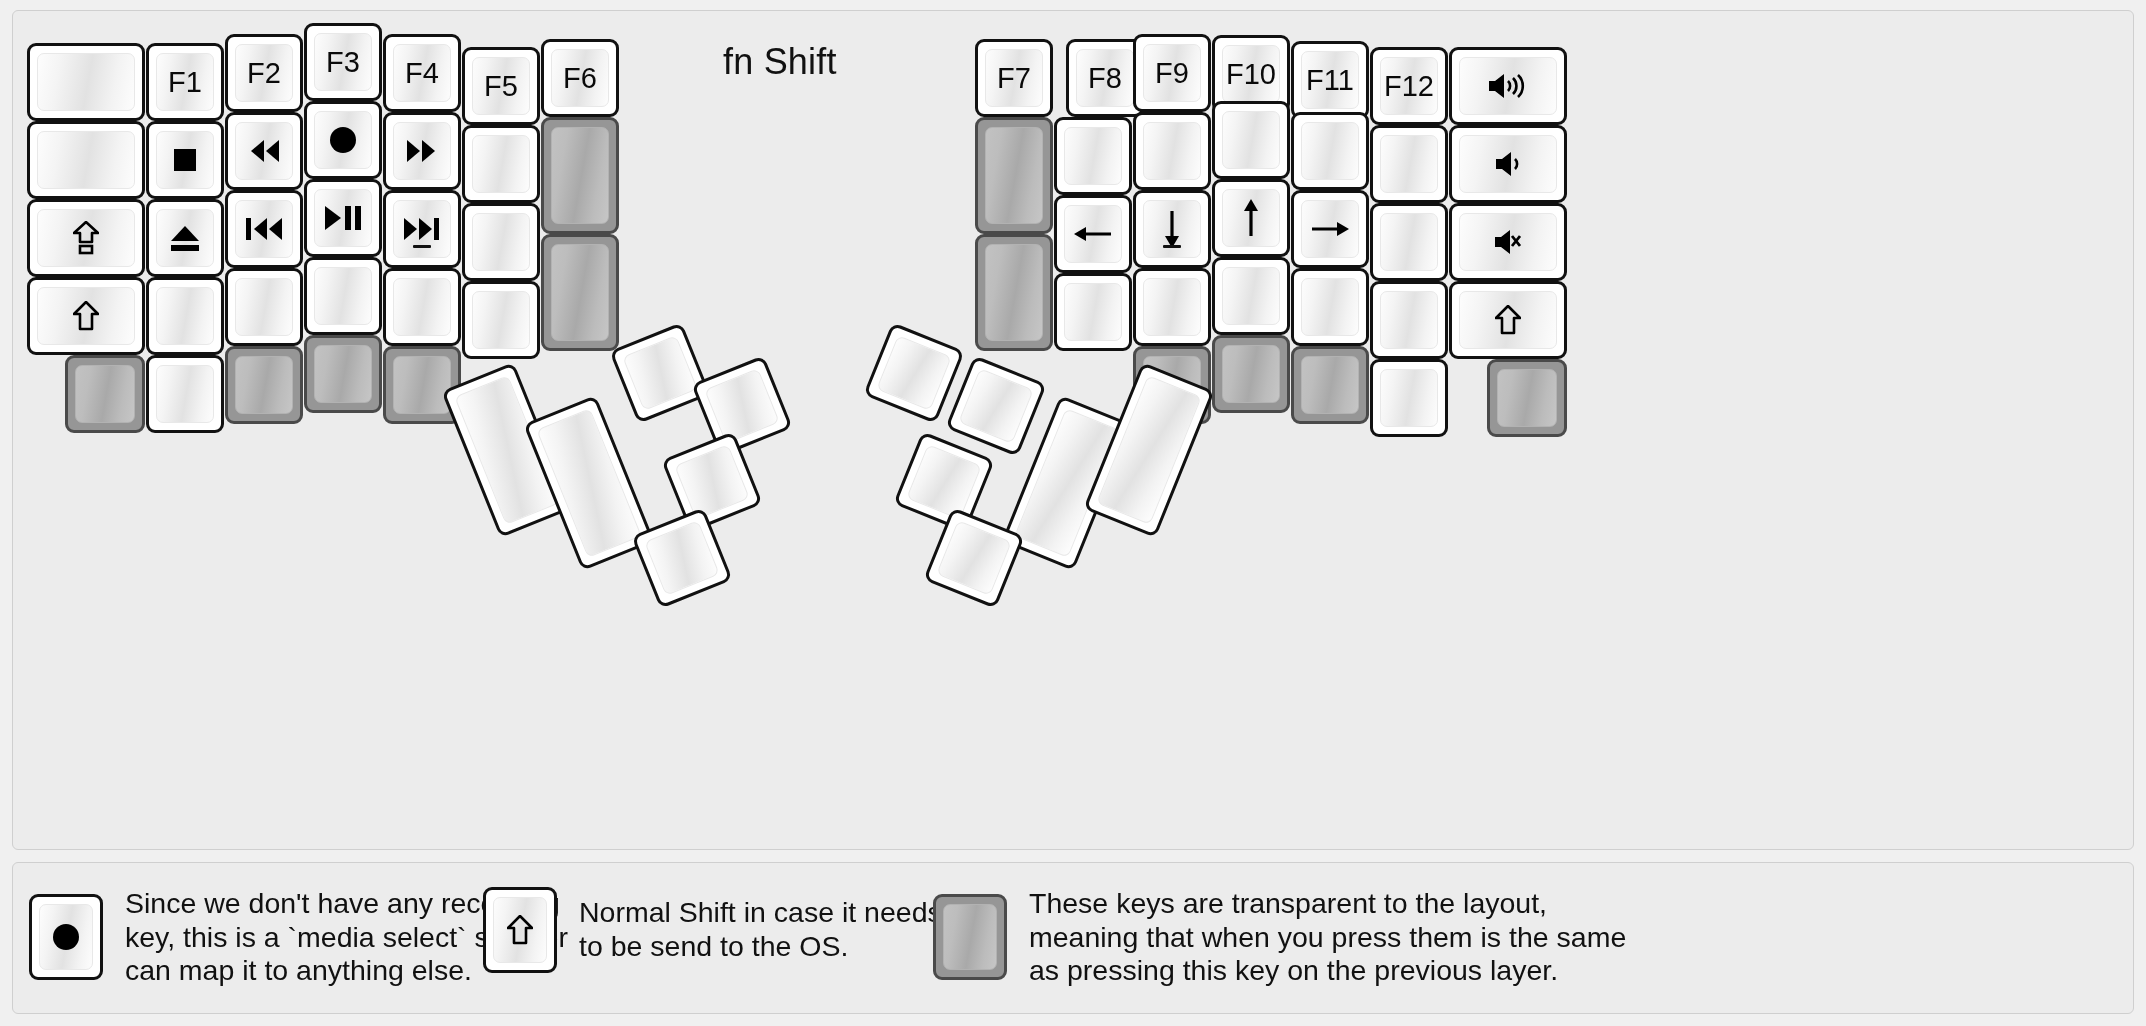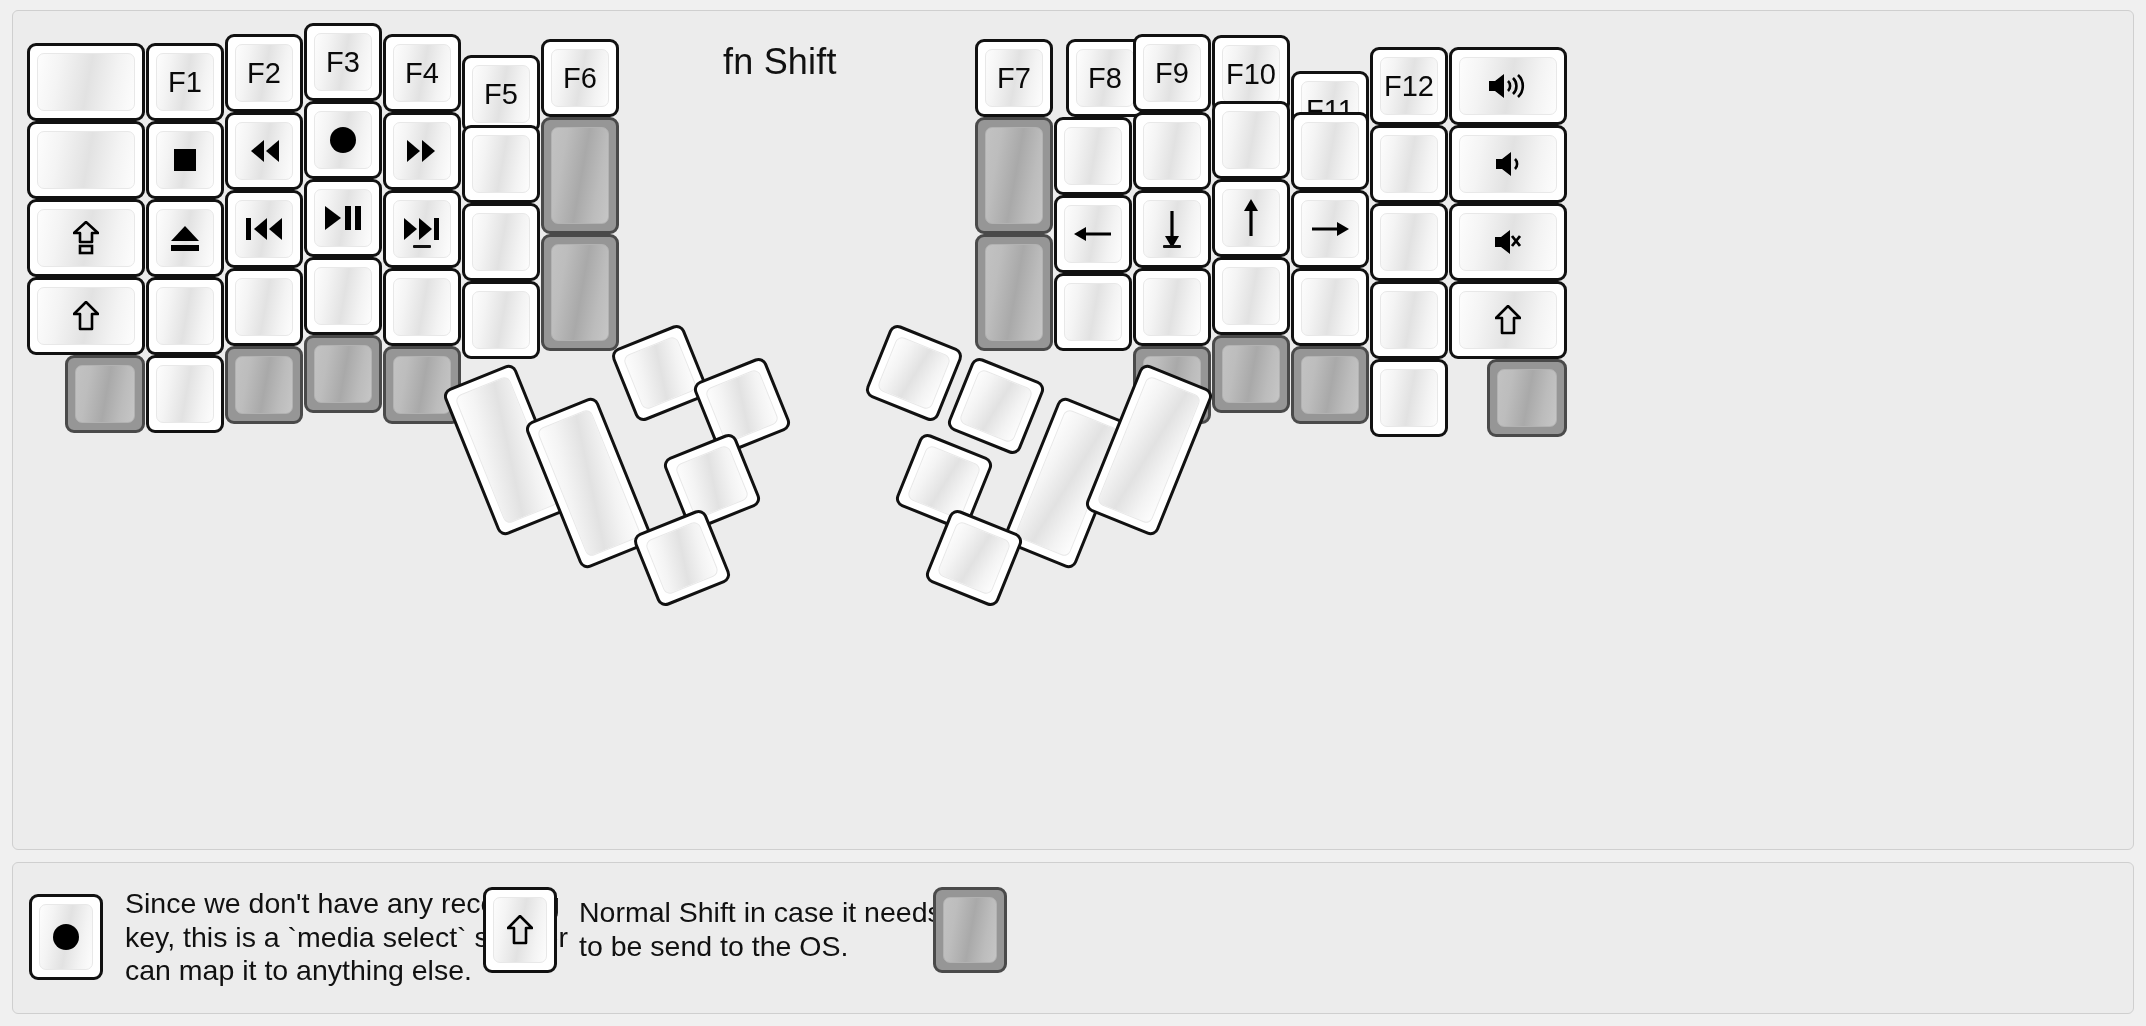--- a/index.html
+++ b/index.html
@@ -256,21 +256,21 @@
             </div>
           </div>
           <div class="key" style="width: 78px; height: 78px; left: 0px; top: 234px;">
             <div class="top"></div>
           </div>
           <div class="key trans" style="width: 78px; height: 78px; left: 0px; top: 312px;">
             <div class="top"></div>
           </div>
         </div>
         <div style="position: absolute; left: 449px; top: 36px;">
-          <div class="key" style="width: 78px; height: 78px; left: 0px; top: 8px;">
+          <div class="key" style="width: 78px; height: 78px; left: 0px; top: 0px;">
             <div class="top">
               <span class="lbl">F5</span>
             </div>
           </div>
           <div class="key" style="width: 78px; height: 78px; left: 0px; top: 78px;">
             <div class="top"></div>
           </div>
           <div class="key" style="width: 78px; height: 78px; left: 0px; top: 156px;">
             <div class="top"></div>
           </div>
@@ -396,21 +396,21 @@
             </div>
           </div>
           <div class="key" style="width: 78px; height: 78px; left: 0px; top: 234px;">
             <div class="top"></div>
           </div>
           <div class="key trans" style="width: 78px; height: 78px; left: 0px; top: 312px;">
             <div class="top"></div>
           </div>
         </div>
         <div style="position: absolute; left: 1278px; top: 23px;">
-          <div class="key" style="width: 78px; height: 78px; left: 0px; top: 7px; margin-top: 30px;">
+          <div class="key" style="width: 78px; height: 78px; left: 0px; top: 7px;">
             <div class="top">
               <span class="lbl">F11</span>
             </div>
           </div>
           <div class="key" style="width: 78px; height: 78px; left: 0px; top: 78px;">
             <div class="top"></div>
           </div>
           <div class="key" style="width: 78px; height: 78px; left: 0px; top: 156px;">
             <div class="top">
               <span class="glyph">
@@ -541,16 +541,19 @@
             </span>
           </div>
         </div>
         <div class="legend-text">Normal Shift in case it needs
 to be send to the OS.</div>
       </div>
       <div class="legend-item" style="left: 920px; top: 24px;">
         <div class="legend-key trans">
           <div class="top"></div>
         </div>
+        <div class="legend-text">These keys are transparent to the layout,
+meaning that when you press them is the same
+as pressing this key on the previous layer.</div>
       </div>
     </div>
 
 </div>
 
 </body></html>

